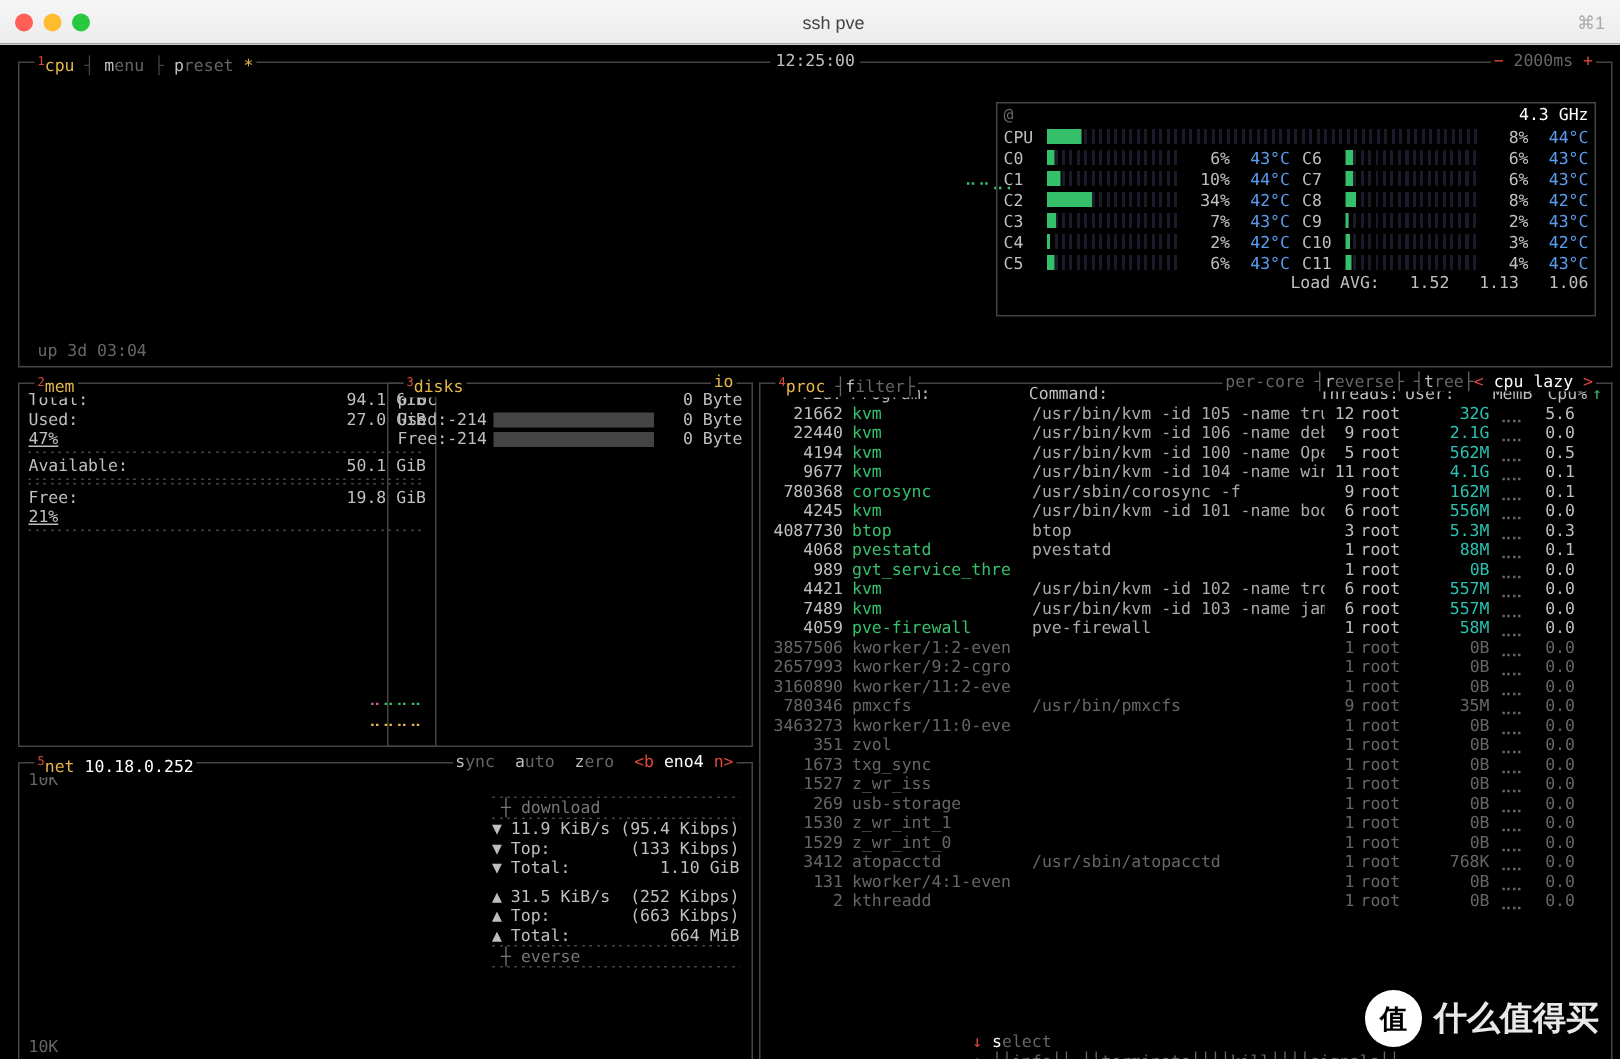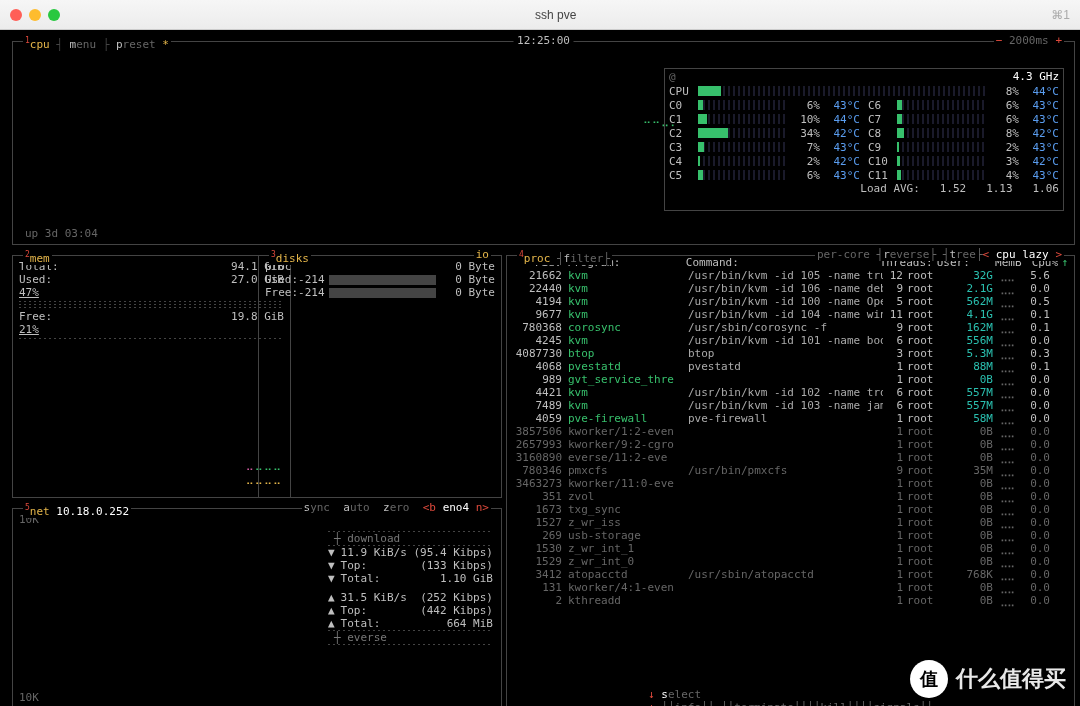--- a/index.html
+++ b/index.html
@@ -251,20 +251,24 @@
         <div class="memRow">
           <span>Total:</span>
           <span>94.1 GiB</span>
         </div>
         <div class="memRow">
           <span>Used:</span>
           <span>27.0 GiB</span>
         </div>
         <div class="memPct">47%</div>
         <div class="dotted" style="margin: 2px 6px;"></div>
+        <div class="memRow">
+          <span>Available:</span>
+          <span>50.1 GiB</span>
+        </div>
         <div class="dotted" style="margin: 2px 6px;"></div>
         <div class="dotted" style="margin: 2px 6px;"></div>
         <div class="memRow">
           <span>Free:</span>
           <span>19.8 GiB</span>
         </div>
         <div class="memPct">21%</div>
         <div class="dotted" style="margin: 2px 6px;"></div>
       </div>
     <div class="indic" style="right:8px;bottom:20px;"><span style="color:var(--magenta);">⠒</span><span style="color:var(--green);">⠒⠒⠒</span></div>
@@ -325,21 +329,21 @@
         </div>
       <div style="height:6px;"></div>
       <div class="netStat">
           <span class="l">▲</span>
           <span class="a">31.5 KiB/s</span>
           <span class="b">(252 Kibps)</span>
         </div>
       <div class="netStat">
           <span class="l">▲</span>
           <span class="a">Top:</span>
-          <span class="b">(442 Kibps)</span>
+          <span class="b">(663 Kibps)</span>
         </div>
       <div class="netStat">
           <span class="l">▲</span>
           <span class="a">Total:</span>
           <span class="b">664 MiB</span>
         </div>
       <div class="dotted"></div>
       <div style="text-align:left;color:#777;padding-left:6px;">┼&nbsp;<span>everse</span></div>
       <div class="dotted"></div>
     </div>
@@ -497,21 +501,21 @@
           <span class="cProg d">kworker/9:2-cgro</span>
           <span class="cCmd" style="color:#666;"></span>
           <span class="cThr" style="color:#666;">1</span>
           <span class="cUser" style="color:#666;">root</span>
           <span class="cMem" style="color:#666;">0B</span>
           <span class="cpuDots">⠀⣀⣀</span>
           <span class="cCpu" style="color:#666;">0.0</span>
         </div>
         <div class="procRow">
           <span class="cPid" style="color:#666;">3160890</span>
-          <span class="cProg d">everse/11:2-eve</span>
+          <span class="cProg d">kworker/11:2-eve</span>
           <span class="cCmd" style="color:#666;"></span>
           <span class="cThr" style="color:#666;">1</span>
           <span class="cUser" style="color:#666;">root</span>
           <span class="cMem" style="color:#666;">0B</span>
           <span class="cpuDots">⠀⣀⣀</span>
           <span class="cCpu" style="color:#666;">0.0</span>
         </div>
         <div class="procRow">
           <span class="cPid" style="color:#666;">780346</span>
           <span class="cProg d">pmxcfs</span>

